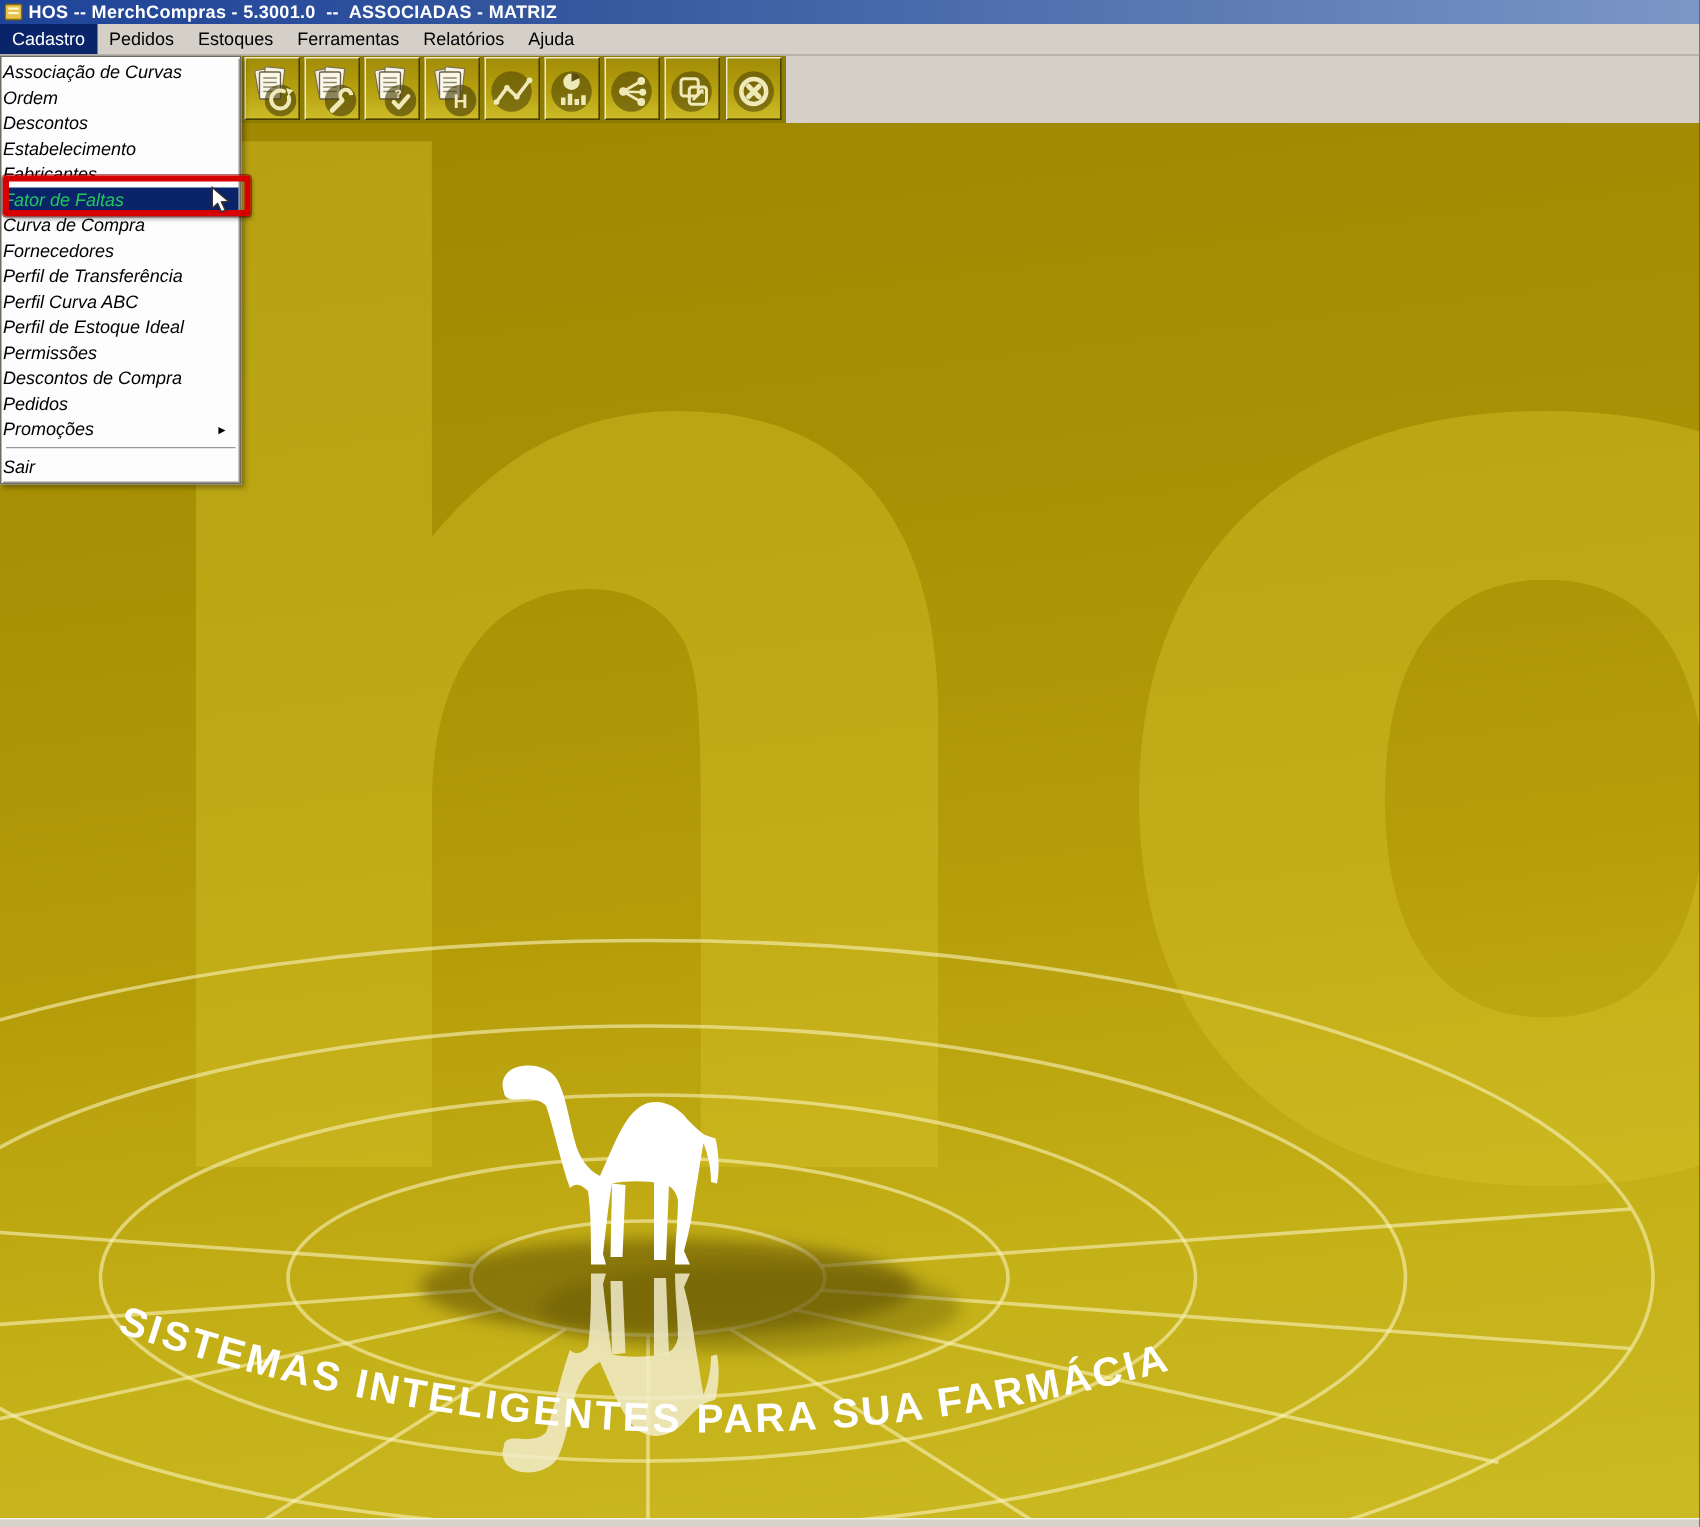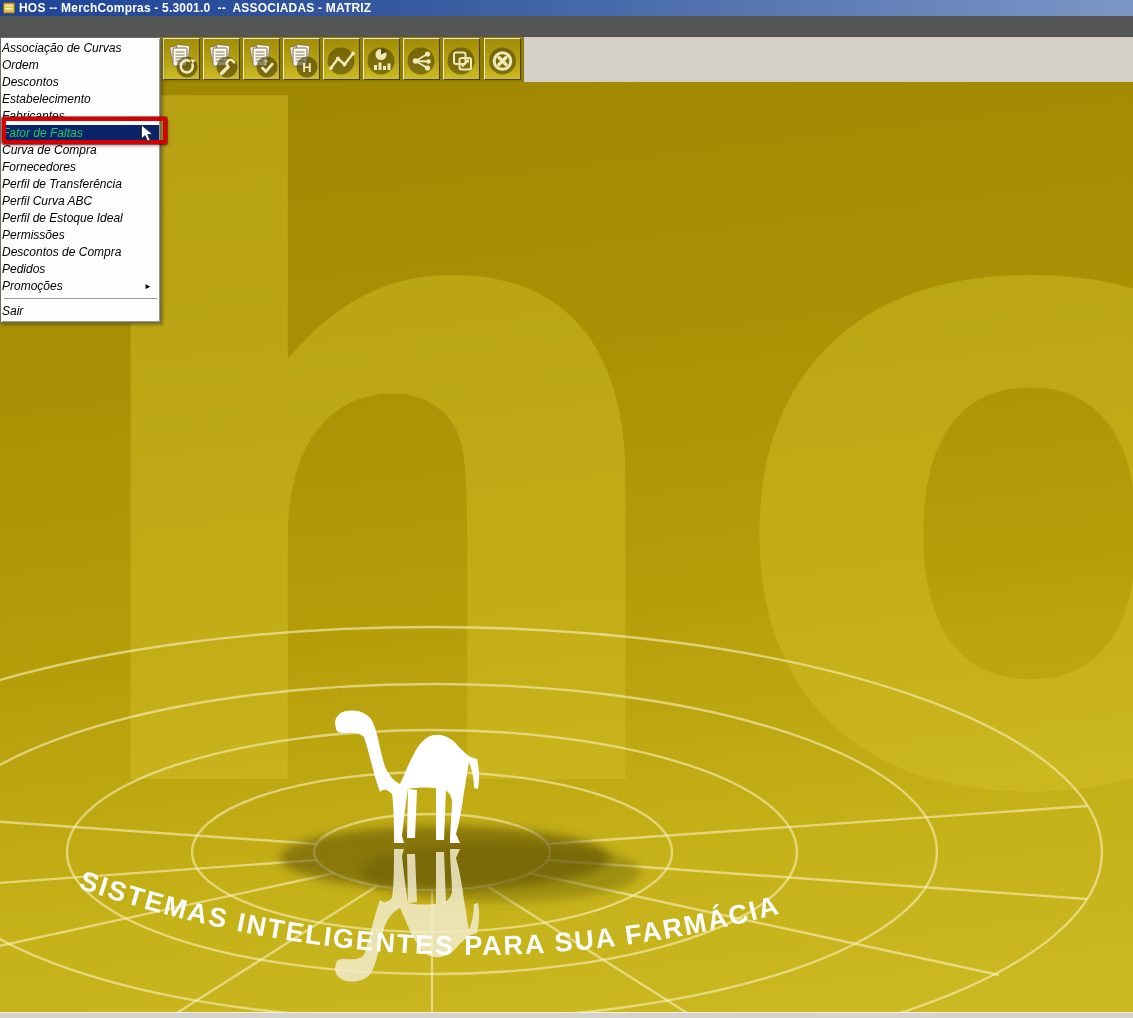--- a/index.html
+++ b/index.html
@@ -127,20 +127,40 @@
 
   <div class="titlebar">
     <svg width="12" height="12" viewBox="0 0 12 12">
       <rect x="0.5" y="1" width="11" height="10" rx="1" fill="#e7c24a" stroke="#8a6d00"></rect>
       <rect x="2.5" y="3" width="7" height="1.4" fill="#fff8d8"></rect>
       <rect x="2.5" y="6" width="7" height="1.4" fill="#fff8d8"></rect>
     </svg>
     <span class="ttext">HOS -- MerchCompras - 5.3001.0  --  ASSOCIADAS - MATRIZ</span>
   </div>
 
+  <div class="menubar">
+    <div class="mitem sel">
+        <span>Cadastro</span>
+      </div>
+    <div class="mitem">
+        <span>Pedidos</span>
+      </div>
+    <div class="mitem">
+        <span>Estoques</span>
+      </div>
+    <div class="mitem">
+        <span>Ferramentas</span>
+      </div>
+    <div class="mitem">
+        <span>Relatórios</span>
+      </div>
+    <div class="mitem">
+        <span>Ajuda</span>
+      </div>
+  </div>
 
   <div class="toolbar">
     <div class="tpanel">
 
       <svg width="0" height="0" style="position:absolute">
           <defs>
         <g id="i-docs">
           <rect x="6" y="5" width="13" height="16" rx="1" fill="#f3efdd" stroke="#7a6f50" stroke-width="0.8" transform="rotate(-10 12 13)"></rect>
           <rect x="11" y="4" width="13" height="16" rx="1" fill="#f7f4e6" stroke="#7a6f50" stroke-width="0.8" transform="rotate(6 17 12)"></rect>
           <rect x="8" y="7" width="14" height="18" rx="1" fill="#faf7ea" stroke="#6b6045" stroke-width="0.9"></rect>

